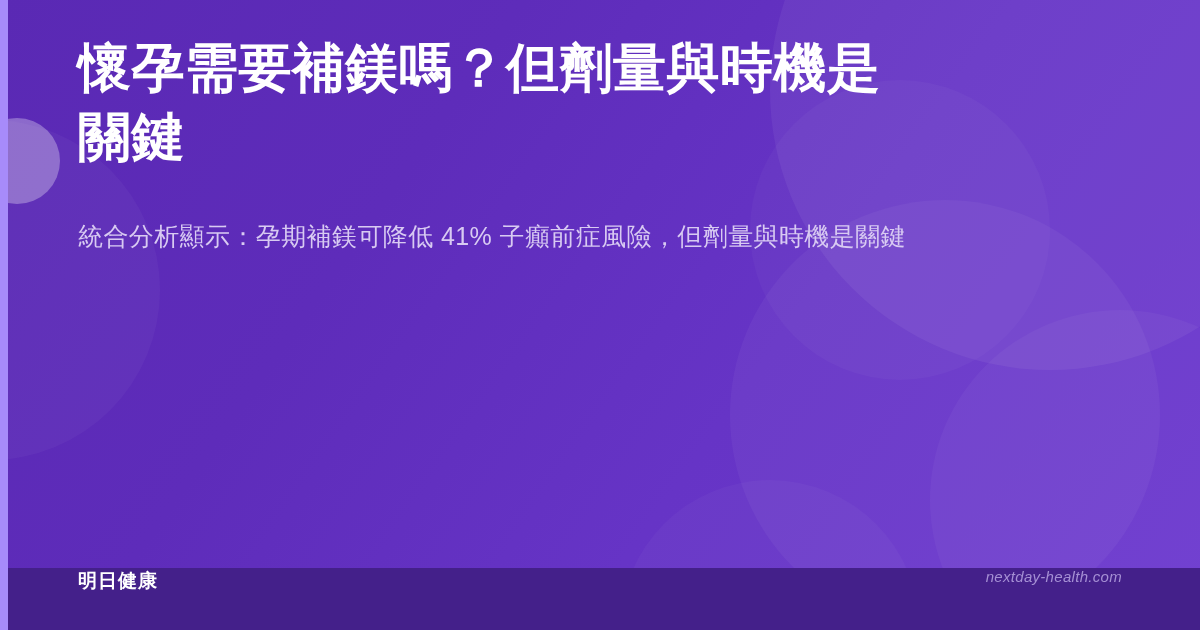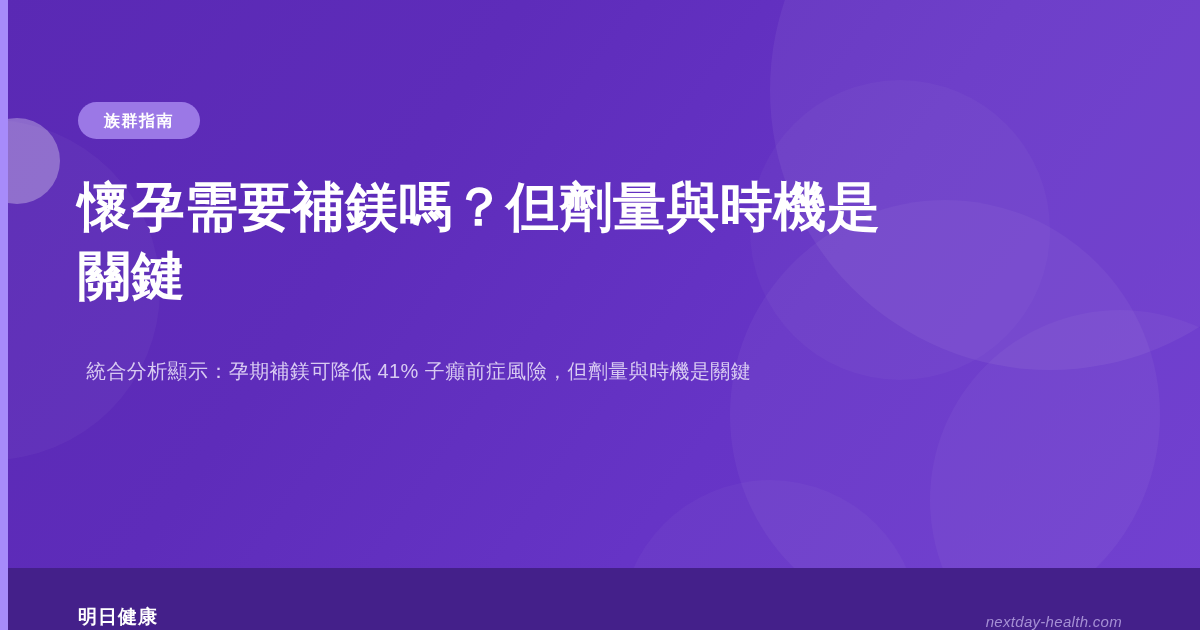--- a/index.html
+++ b/index.html
@@ -102,39 +102,39 @@
     margin: 34px 0 0 0;
     max-width: 830px;
     color: #ffffff;
     font-size: 53px;
     font-weight: bold;
     line-height: 1.30;
     letter-spacing: 0.5px;
   }
 
   .subtitle {
-    margin: 44px 0 0 8px;
+    margin: 44px 0 0 0;
     max-width: 880px;
     color: #d8caf2;
-    font-size: 20px;
+    font-size: 25px;
     font-weight: normal;
     line-height: 1.6;
     letter-spacing: 0.4px;
   }
 
   
   .footer {
     position: absolute;
     left: 0; bottom: 0;
     width: 1200px;
     height: 62px;
     background: #44208a;
     z-index: 5;
     display: flex;
-    align-items: flex-end;
+    align-items: flex-start;
     justify-content: space-between;
     padding: 0 78px;
   }
   .footer-brand {
     color: #ffffff;
     font-size: 19px;
     font-weight: bold;
     letter-spacing: 1px;
   }
   .footer-domain {
@@ -153,21 +153,20 @@
   <div class="deco deco-d"></div>
   <div class="deco deco-b"></div>
   <div class="deco deco-c"></div>
   <div class="deco deco-f"></div>
   <div class="deco deco-g"></div>
   <div class="deco deco-e"></div>
 
   <div class="accent-bar"></div>
 
   <div class="content">
-    <div class="badge">族群指南</div>
 
     <h1 class="title">懷孕需要補鎂嗎？但劑量與時機是關鍵</h1>
 
     <p class="subtitle">統合分析顯示：孕期補鎂可降低 41% 子癲前症風險，但劑量與時機是關鍵</p>
   </div>
 
   <div class="footer">
     <span class="footer-brand">明日健康</span>
     <span class="footer-domain">nextday-health.com</span>
   </div>

